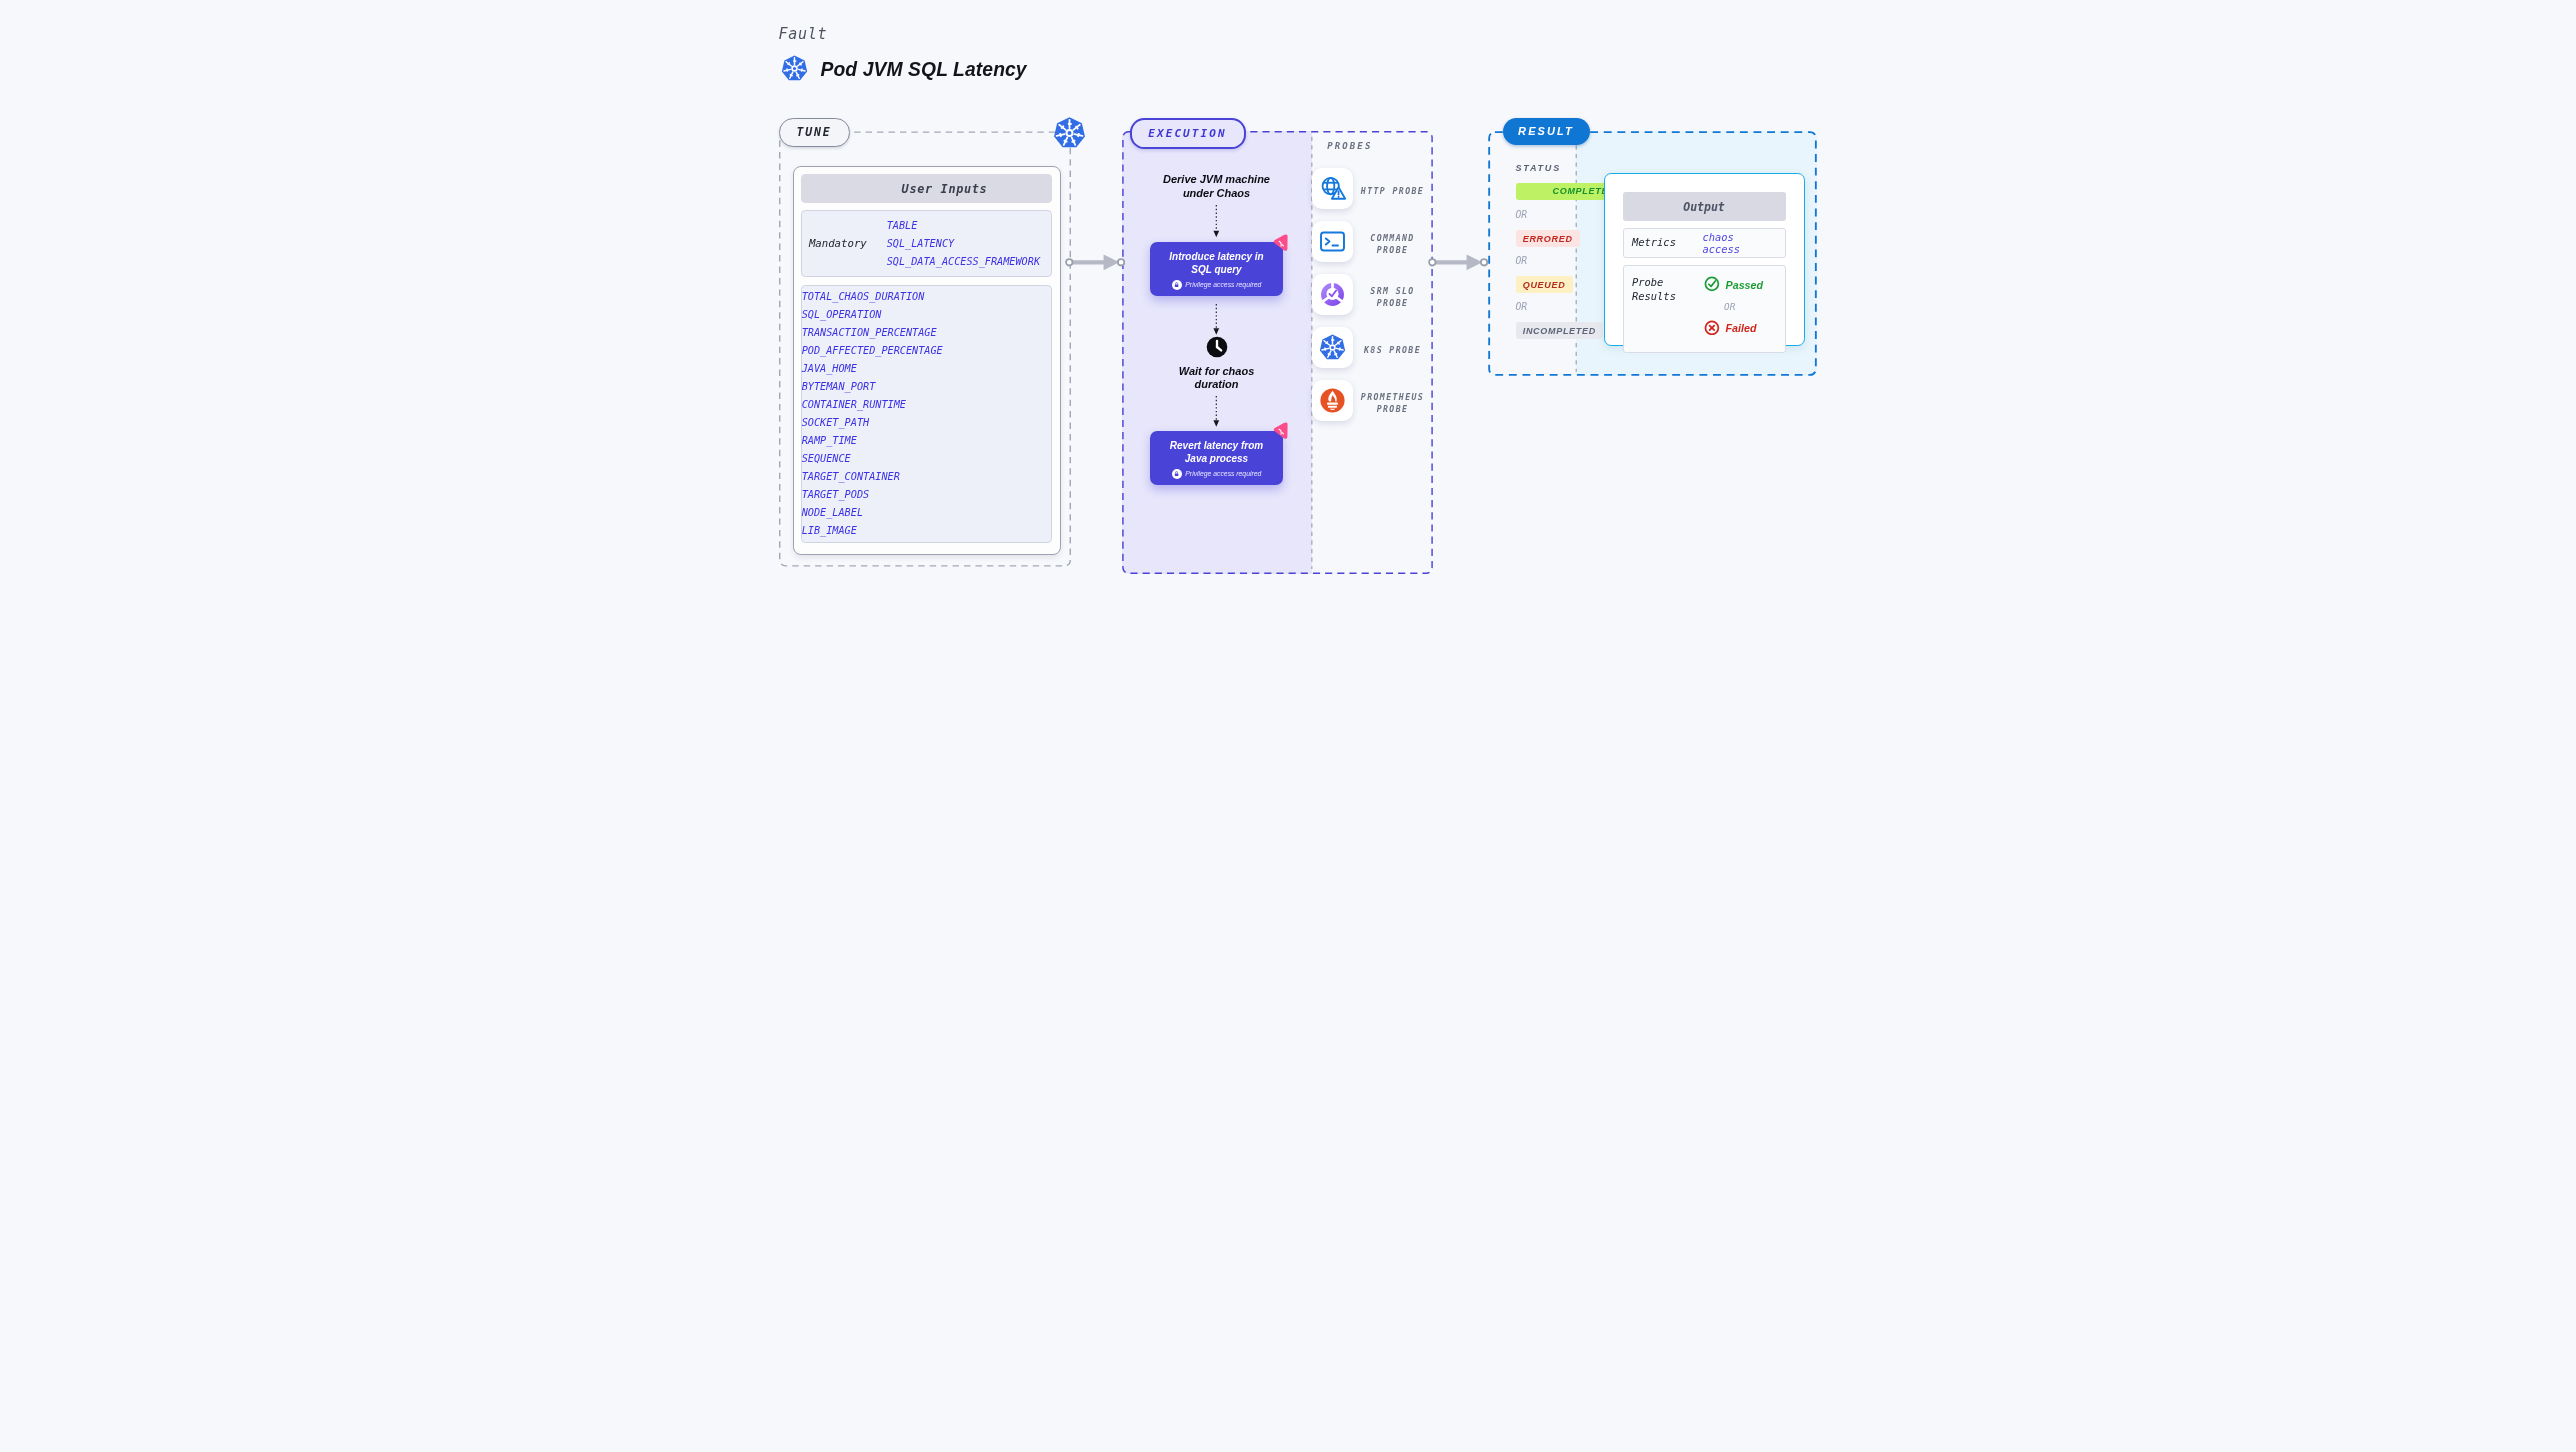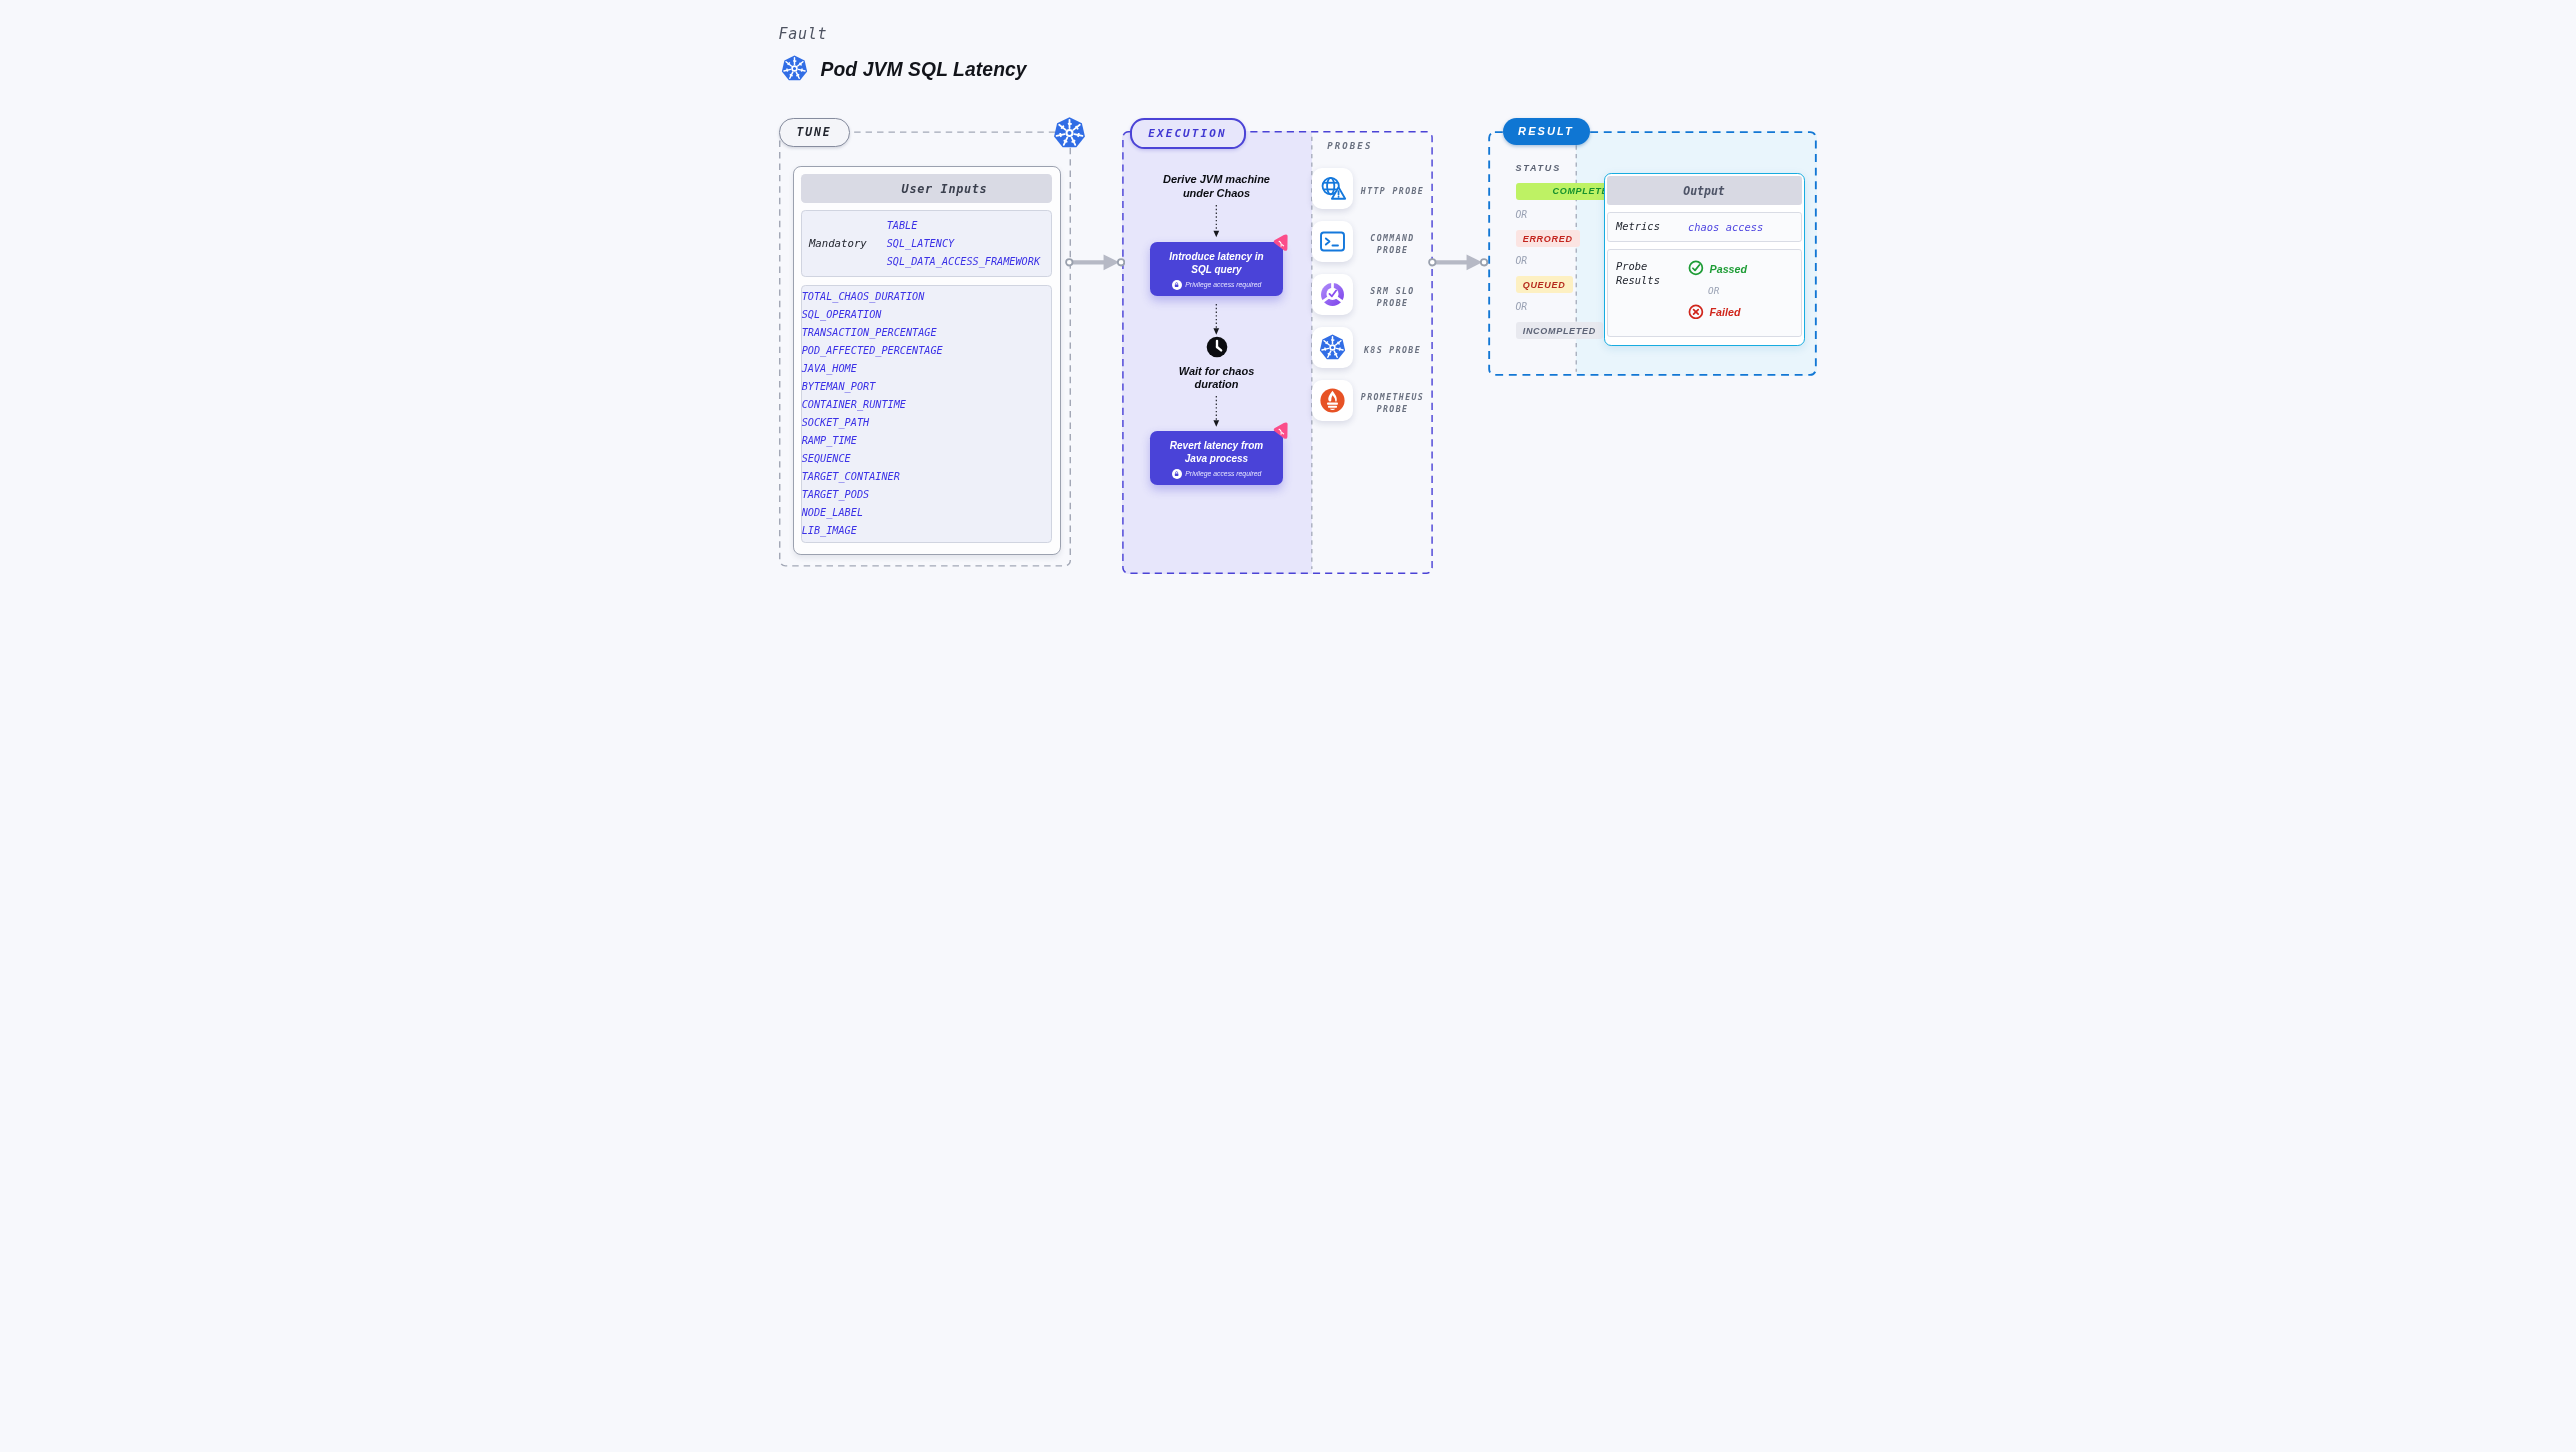--- a/index.html
+++ b/index.html
@@ -72,21 +72,21 @@
   .status-label{font-size:9px;font-weight:bold;color:#5a6172;letter-spacing:1.8px;}
   .chip{margin-top:10px;padding:3.6px 7.2px;border-radius:2.9px;font-size:9px;font-weight:bold;letter-spacing:0.7px;white-space:nowrap;}
   .chip-completed{background:#bef264;color:#17922e;padding-left:37px;}
   .chip-errored{background:#fbe4e2;color:#c3251f;}
   .chip-queued{background:#fdf0c2;color:#b52a1e;}
   .chip-incompleted{background:#e8e9ef;color:#5d6477;}
   .or{margin-top:9.3px;font-size:9.7px;color:#99a1b3;}
   .or-2{margin-top:7.9px;}
 
   .output-panel{left:867px;top:170px;width:201px;height:173px;background:#ffffff;border:1.8px solid #17ace0;
-    border-radius:7.2px;z-index:4;box-sizing:border-box;padding:2px;box-shadow:0 2.9px 8.6px rgba(20,120,180,.12);}
+    border-radius:7.2px;z-index:4;box-sizing:border-box;padding:18px;box-shadow:0 2.9px 8.6px rgba(20,120,180,.12);}
   .output-header{height:29px;background:#d8d9e3;border-radius:2.9px;display:flex;align-items:center;justify-content:center;
     font-size:11.5px;font-weight:bold;color:#4d5366;}
   .output-row{margin-top:7.2px;background:#fafbfd;border:0.7px solid #d9dce5;border-radius:2.9px;box-sizing:border-box;
     display:flex;padding:0 8.6px;}
   .row-metrics{height:30px;align-items:center;}
   .row-label{width:72px;font-size:10.4px;color:#22262f;line-height:13.6px;}
   .metrics-value{font-size:10.4px;color:#4f46e0;}
   .row-proberes{height:88px;padding-top:10px;}
   .pr-results{display:flex;flex-direction:column;align-items:flex-start;}
   .pf-row{display:flex;align-items:center;gap:5.7px;}

